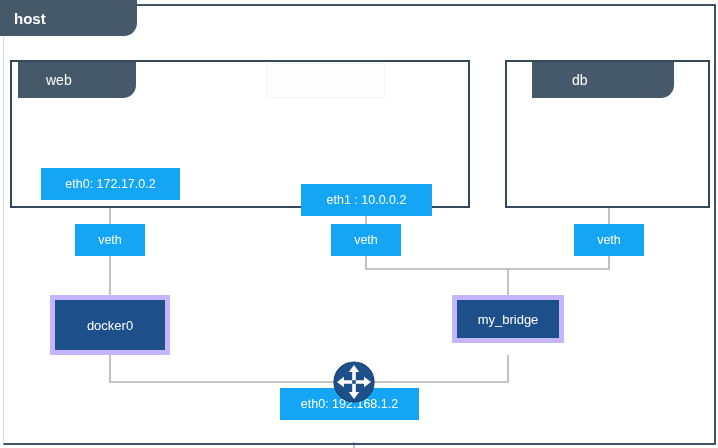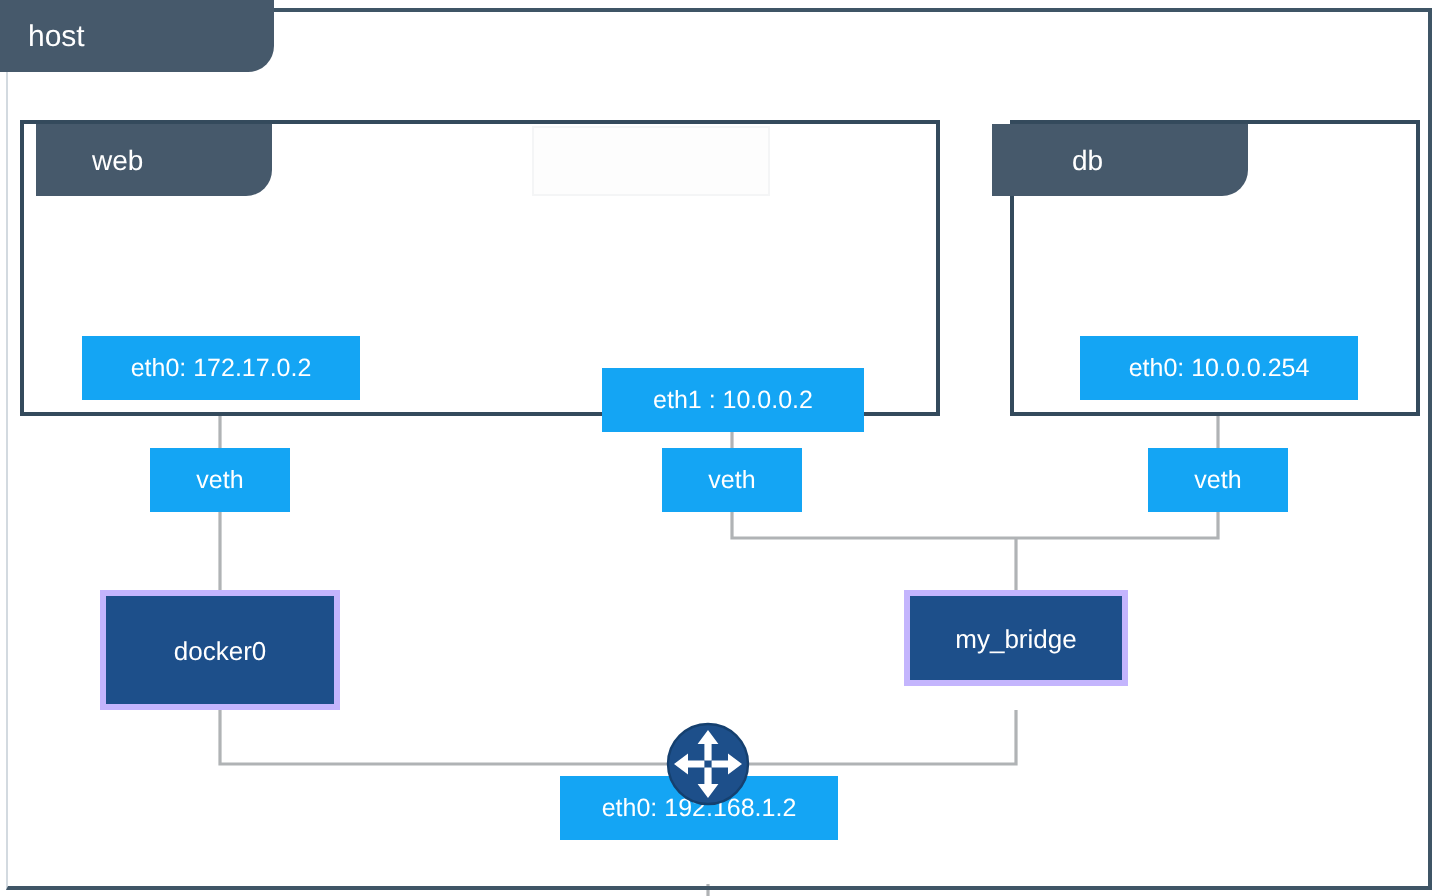--- a/index.html
+++ b/index.html
@@ -46,20 +46,21 @@
     top: 0px;
     width: 137px;
     height: 36px;
     background: #46596b;
     border-bottom-right-radius: 13px;
     color: #ffffff;
     font-size: 15px;
     display: flex;
     align-items: center;
     padding-left: 14px;
+    font-weight: bold;
   }
 
   
   .ctr-box {
     position: absolute;
     border: 2px solid #344a5c;
     background: #ffffff;
   }
   .ctr-tab {
     position: absolute;
@@ -102,21 +103,21 @@
   
   .bridge {
     position: absolute;
     background: #1d4f8a;
     color: #ffffff;
     font-size: 13px;
     display: flex;
     align-items: center;
     justify-content: center;
     z-index: 6;
-    border: 3px solid #c4b5fd;
+    border: 5px solid #c4b5fd;
   }
 
   
   .router {
     position: absolute;
     width: 44px;
     height: 44px;
     z-index: 8;
   }
 </style>
@@ -156,35 +157,32 @@
   </div>
 
   <div class="ctr-box" style="left:10px; top:60px; width:460px; height:148px;"></div>
   <div class="ctr-tab" style="left:18px; top:62px; width:118px; height:36px;">
     <span>web</span>
   </div>
 
   <div class="ghost-rect"></div>
 
   <div class="ctr-box" style="left:505px; top:60px; width:205px; height:148px;"></div>
-  <div class="ctr-tab" style="left:496px; top:62px; width:128px; height:36px; padding-left:40px;">
+  <div class="ctr-tab" style="left:532px; top:62px; width:142px; height:36px; padding-left:40px;">
     <span>db</span>
   </div>
 
   <div class="iface" style="left:41px; top:168px; width:139px; height:32px;">
     <span>eth0: 172.17.0.2</span>
   </div>
 
   <div class="iface" style="left:301px; top:184px; width:131px; height:32px;">
     <span>eth1 : 10.0.0.2</span>
   </div>
 
-  <div class="iface" style="left:540px; top:168px; width:139px; height:32px;">
-    <span>eth0: 10.0.0.254</span>
-  </div>
 
   <div class="iface" style="left:75px; top:224px; width:70px; height:32px;">
     <span>veth</span>
   </div>
 
   <div class="iface" style="left:331px; top:224px; width:70px; height:32px;">
     <span>veth</span>
   </div>
 
   <div class="iface" style="left:574px; top:224px; width:70px; height:32px;">

